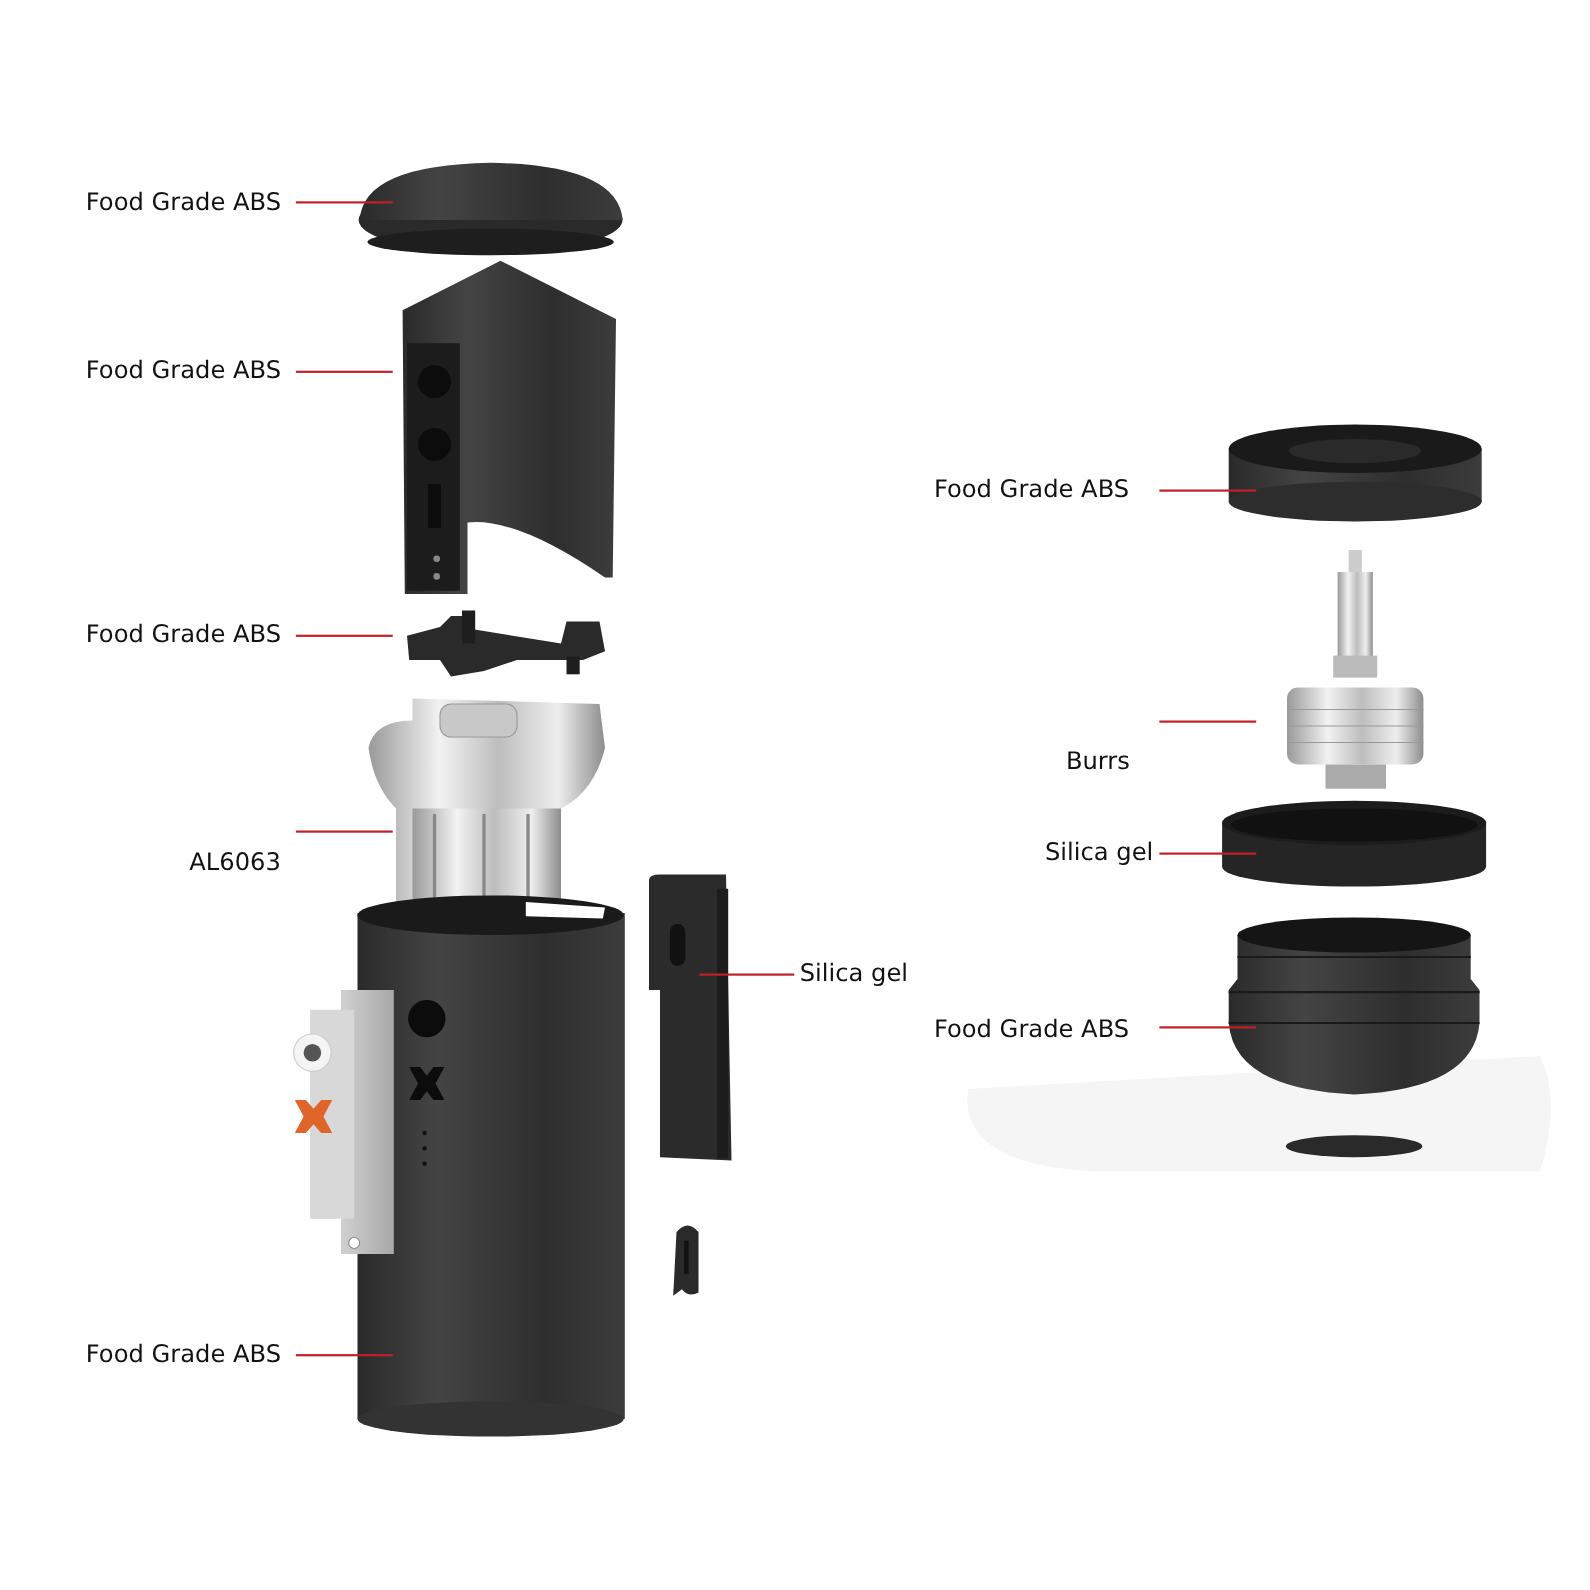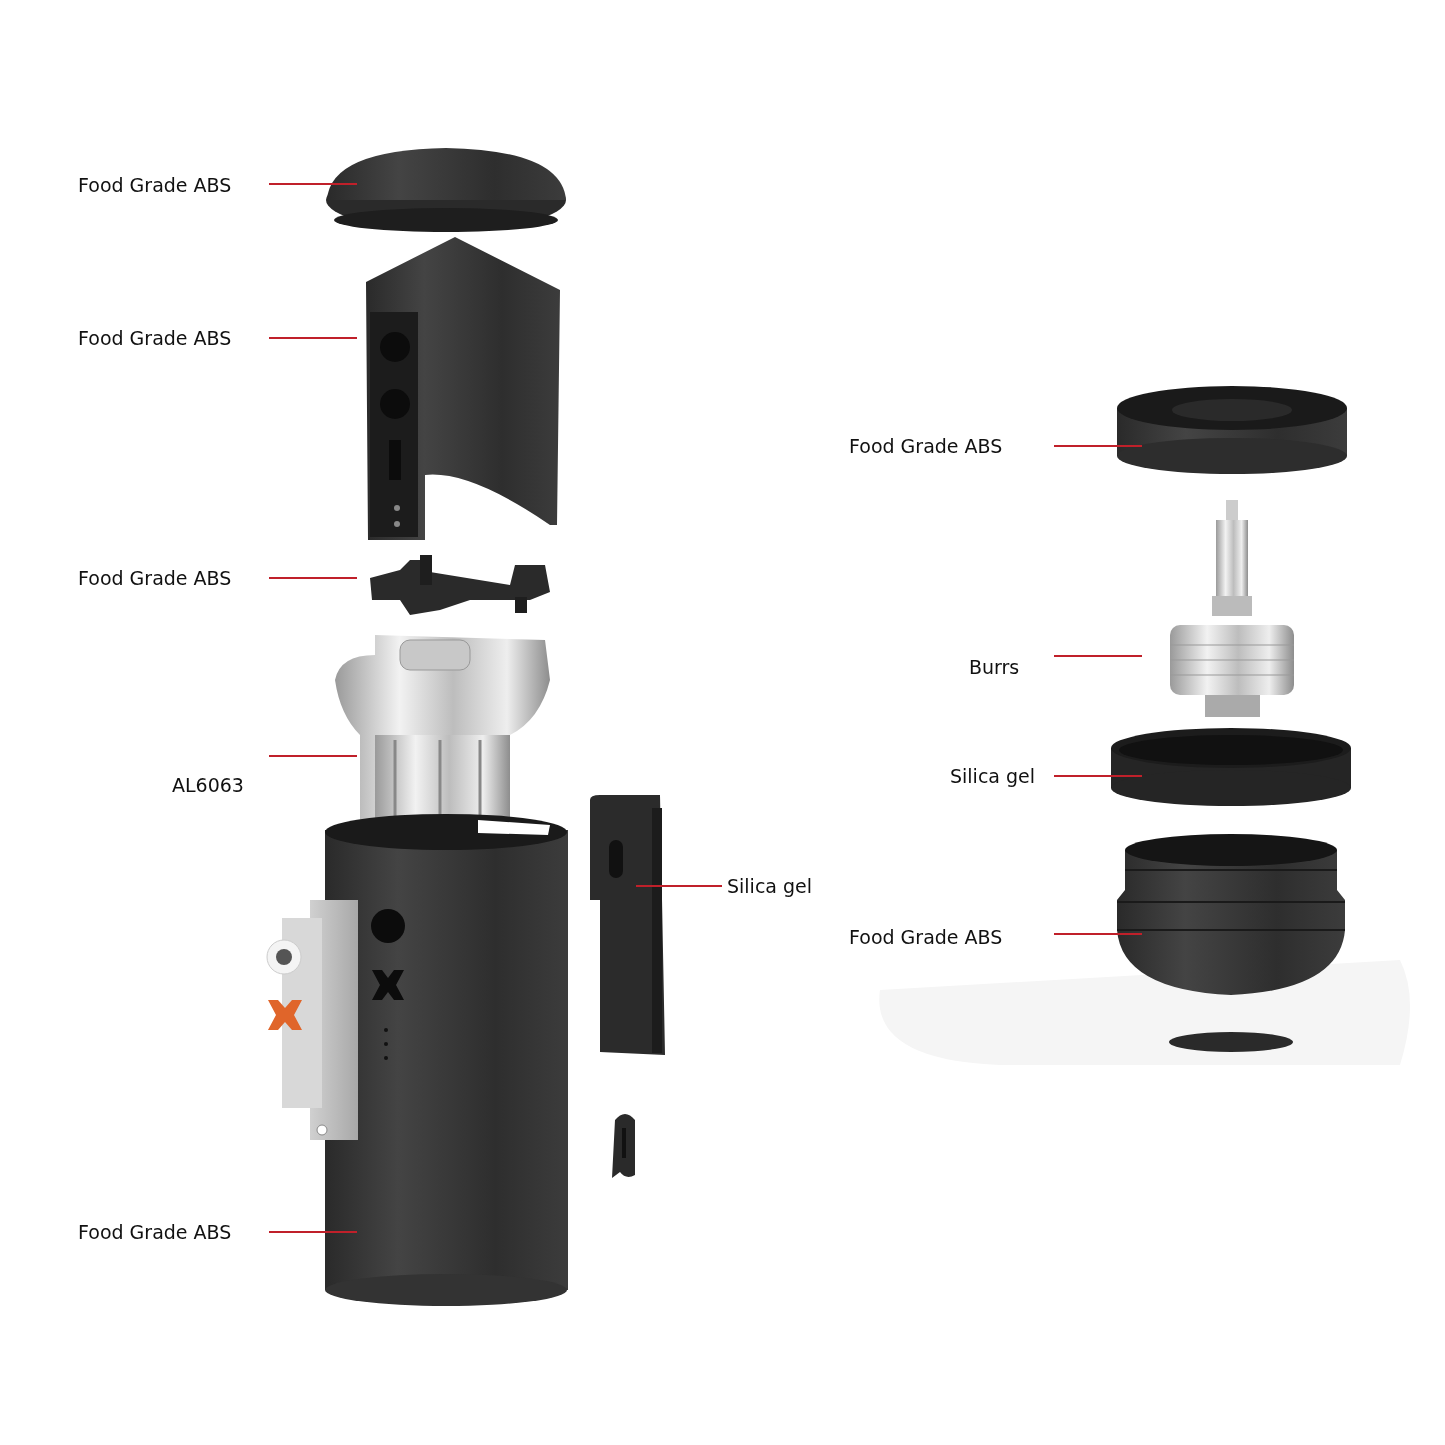--- a/index.html
+++ b/index.html
@@ -1,18 +1,18 @@
 <!DOCTYPE html>
 <html><head>
 <meta charset="utf-8">
 <style>
   html, body { margin:0; padding:0; background:#ffffff; }
   body { width:1445px; height:1445px; position:relative; overflow:hidden;
          font-family:"DejaVu Sans","Liberation Sans",sans-serif; }
-  .label { position:absolute; font-size:19px; color:#111; white-space:nowrap; line-height:26px; }
+  .label { position:absolute; font-size:22px; color:#111; white-space:nowrap; line-height:26px; }
   .leader { position:absolute; height:2px; background:#c0202a; }
   svg.parts { position:absolute; left:0; top:0; }
 </style>
 </head>
 <body>
 
 <svg class="parts" width="1445" height="1445" viewBox="0 0 1445 1445">
   <defs>
     <linearGradient id="blk" x1="0" x2="1">
       <stop offset="0" stop-color="#2a2a2a"></stop>
@@ -147,20 +147,20 @@
 
 <div class="label" style="left:78px; top:1219px;">Food Grade ABS</div>
 <div class="leader" style="left:269px; top:1231px; width:88px;"></div>
 
 <div class="label" style="left:727px; top:873px;">Silica gel</div>
 <div class="leader" style="left:636px; top:885px; width:86px;"></div>
 
 <div class="label" style="left:849px; top:433px;">Food Grade ABS</div>
 <div class="leader" style="left:1054px; top:445px; width:88px;"></div>
 
-<div class="label" style="left:969px; top:654px;">Burrs</div>
+<div class="label" style="left:969px; top:680px;">Burrs</div>
 <div class="leader" style="left:1054px; top:655px; width:88px;"></div>
 
 <div class="label" style="left:950px; top:763px;">Silica gel</div>
 <div class="leader" style="left:1054px; top:775px; width:88px;"></div>
 
 <div class="label" style="left:849px; top:924px;">Food Grade ABS</div>
 <div class="leader" style="left:1054px; top:933px; width:88px;"></div>
 
 </body></html>

